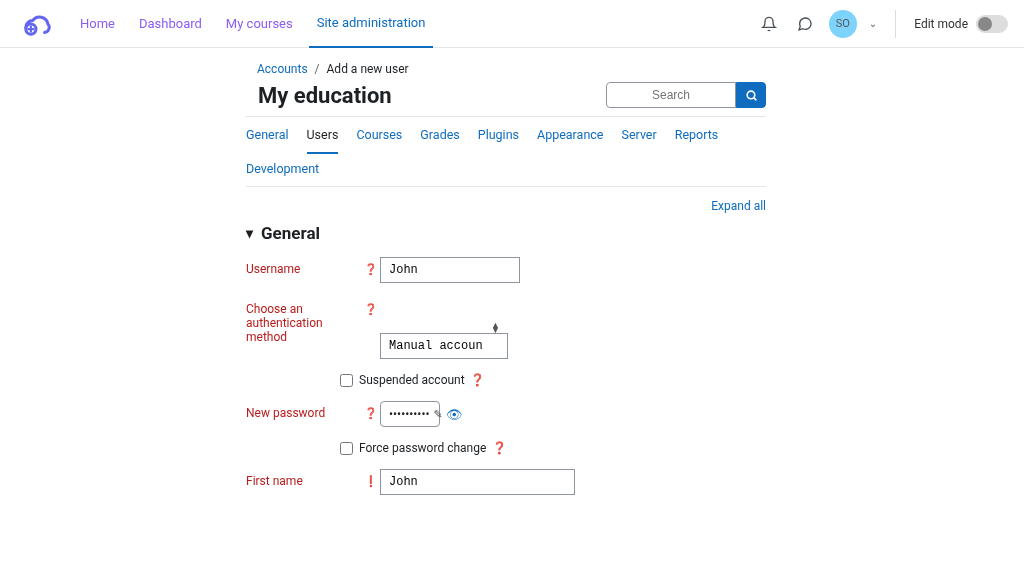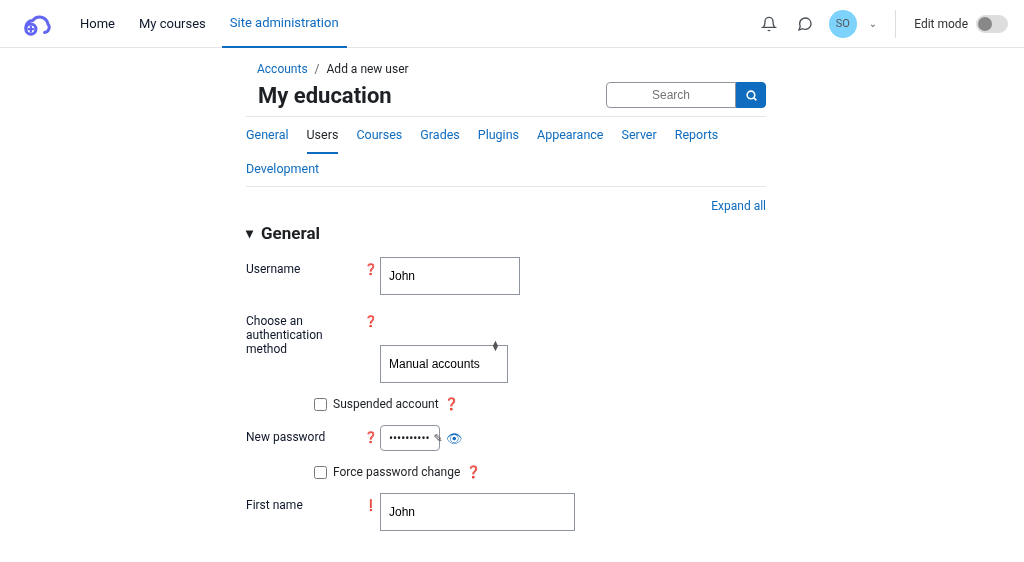--- a/index.html
+++ b/index.html
@@ -1,21 +1,21 @@
 <!DOCTYPE html>
 <html><head>
 <meta charset="utf-8">
 <style>
 * { box-sizing: border-box; margin: 0; padding: 0; }
 body { font-family: -apple-system, BlinkMacSystemFont, "Segoe UI", Roboto, Arial, sans-serif; font-size: 13px; color: #1d2125; background: #fff; }
 .topnav { display: flex; align-items: center; height: 48px; padding: 0 16px; border-bottom: 1px solid #e6e6e6; }
 .logo { width: 40px; height: 40px; display: flex; align-items: center; justify-content: center; color: #5b5bd6; }
 .logo svg { width: 34px; height: 34px; }
 .nav-links { display: flex; gap: 8px; margin-left: 16px; }
-.nav-link { padding: 0 8px; height: 48px; display: flex; align-items: center; color: #0f172a; cursor: pointer; font-size: 13px; }
+.nav-link { padding: 0 8px; height: 48px; display: flex; align-items: center; color: #8b5cf6; cursor: pointer; font-size: 13px; }
 .nav-link.active { border-bottom: 2px solid #0f6cbf; color: #0f6cbf; }
 .nav-right { margin-left: auto; display: flex; align-items: center; gap: 12px; }
 .icon-btn { width: 24px; height: 24px; display: flex; align-items: center; justify-content: center; cursor: pointer; color: #495057; }
 .avatar { width: 28px; height: 28px; border-radius: 50%; background: #7dd3fc; display: flex; align-items: center; justify-content: center; font-size: 11px; color: #555; }
 .chevron { font-size: 10px; color: #666; cursor: pointer; }
 .divider { width: 1px; height: 28px; background: #ddd; margin: 0 6px; }
 .edit-mode { display: flex; align-items: center; gap: 8px; font-size: 12px; color: #333; }
 .toggle { width: 32px; height: 18px; border-radius: 9px; background: #ddd; position: relative; cursor: pointer; }
 .toggle::after { content: ""; position: absolute; left: 2px; top: 2px; width: 14px; height: 14px; border-radius: 50%; background: #888; }
 .content { max-width: 520px; margin: 0 auto; padding: 14px 0 40px 0; width: 520px; position: relative; left: -6px; }
@@ -27,51 +27,52 @@
 .search-wrap { display: flex; }
 .search-input { border: 1px solid #8f959e; border-radius: 4px 0 0 4px; padding: 5px 8px; font-size: 12px; width: 130px; outline: none; text-align: center; }
 .search-btn { background: #0f6cbf; border: 1px solid #0f6cbf; color: #fff; width: 30px; display: flex; align-items: center; justify-content: center; border-radius: 0 4px 4px 0; cursor: pointer; }
 .tabs { display: flex; gap: 18px; border-bottom: 1px solid #e6e6e6; border-top: 1px solid #e6e6e6; padding: 10px 0; margin-bottom: 12px; flex-wrap: wrap; }
 .tab { color: #0f6cbf; font-size: 12.5px; cursor: pointer; }
 .tab.active { color: #1d2125; border-bottom: 2px solid #0f6cbf; padding-bottom: 10px; margin-bottom: -11px; }
 .expand-all { text-align: right; color: #0f6cbf; font-size: 12px; margin-bottom: 10px; cursor: pointer; }
 .section-header { display: flex; align-items: center; gap: 8px; font-size: 17px; font-weight: 700; margin-bottom: 14px; cursor: pointer; }
 .section-header .chev { font-size: 14px; }
 .form-row { display: flex; align-items: flex-start; margin-bottom: 14px; }
-.form-label-col { width: 118px; padding-top: 5px; font-size: 12px; color: #0f172a; }
+.form-label-col { width: 118px; padding-top: 5px; font-size: 12px; color: #b91c1c; }
 .form-icon-col { width: 16px; padding-top: 6px; font-size: 11px; }
 .help-icon { color: #0f6cbf; cursor: pointer; }
 .req-icon { color: #ca3120; cursor: pointer; }
 .form-input-col { flex: 1; }
-.text-input, .select-input { border: 1px solid #8f959e; border-radius: 0; padding: 11px 8px; font-size: 12px; width: 140px; outline: none; background: #fff; }
+.text-input, .select-input { border: 1px solid #8f959e; border-radius: 0; padding: 5px 8px; font-size: 12px; width: 140px; outline: none; background: #fff; font-family: Liberation Mono, monospace; }
 .select-wrap { position: relative; display: inline-block; }
 .select-input { width: 128px; appearance: none; padding-right: 24px; margin-top: 36px; }
 .select-arrows { position: absolute; right: 8px; top: 50%; transform: translateY(-50%); font-size: 9px; line-height: 5px; pointer-events: none; color: #555; }
 .wide-input { width: 195px; }
-.checkbox-row { display: flex; align-items: center; gap: 6px; font-size: 12px; margin-bottom: 14px; margin-left: 68px; }
+.checkbox-row { display: flex; align-items: center; gap: 6px; font-size: 12px; margin-bottom: 14px; margin-left: 94px; }
 .checkbox-row input { cursor: pointer; }
 .info-text { font-size: 12px; color: #1d2125; margin: 0 0 14px 134px; line-height: 1.4; }
 .pwd-wrap { display: flex; align-items: center; gap: 6px; }
 .pwd-input { border: 1px solid #8f959e; border-radius: 4px; padding: 5px 8px; font-size: 12px; width: 60px; outline: none; display: flex; align-items: center; gap: 4px; }
 .pencil { font-size: 11px; color: #555; cursor: pointer; }
 .eye { color: #0f6cbf; font-size: 13px; cursor: pointer; }
 </style>
 </head>
 <body>
 
 <div class="topnav">
   <div class="logo">
     <svg viewBox="0 0 40 40" fill="none" stroke="#6366f1" stroke-width="3.5">
       <path d="M8 24 a8 8 0 0 1 8 -8 a10 10 0 0 1 18 4 a6 6 0 0 1 -4 10" stroke-linecap="round"></path>
       <circle cx="14" cy="26" r="6"></circle>
       <path d="M14 22 v8 M10 26 h8" stroke-width="2.5"></path>
     </svg>
   </div>
   <div class="nav-links">
     <div class="nav-link">Home</div>
+    <div class="nav-link">Dashboard</div>
     <div class="nav-link">My courses</div>
     <div class="nav-link active">Site administration</div>
   </div>
   <div class="nav-right">
     <div class="icon-btn">
       <svg width="16" height="16" viewBox="0 0 24 24" fill="none" stroke="currentColor" stroke-width="2">
           <path d="M18 8a6 6 0 0 0-12 0c0 7-3 9-3 9h18s-3-2-3-9"></path>
           <path d="M13.7 21a2 2 0 0 1-3.4 0"></path>
         </svg>
     </div>

